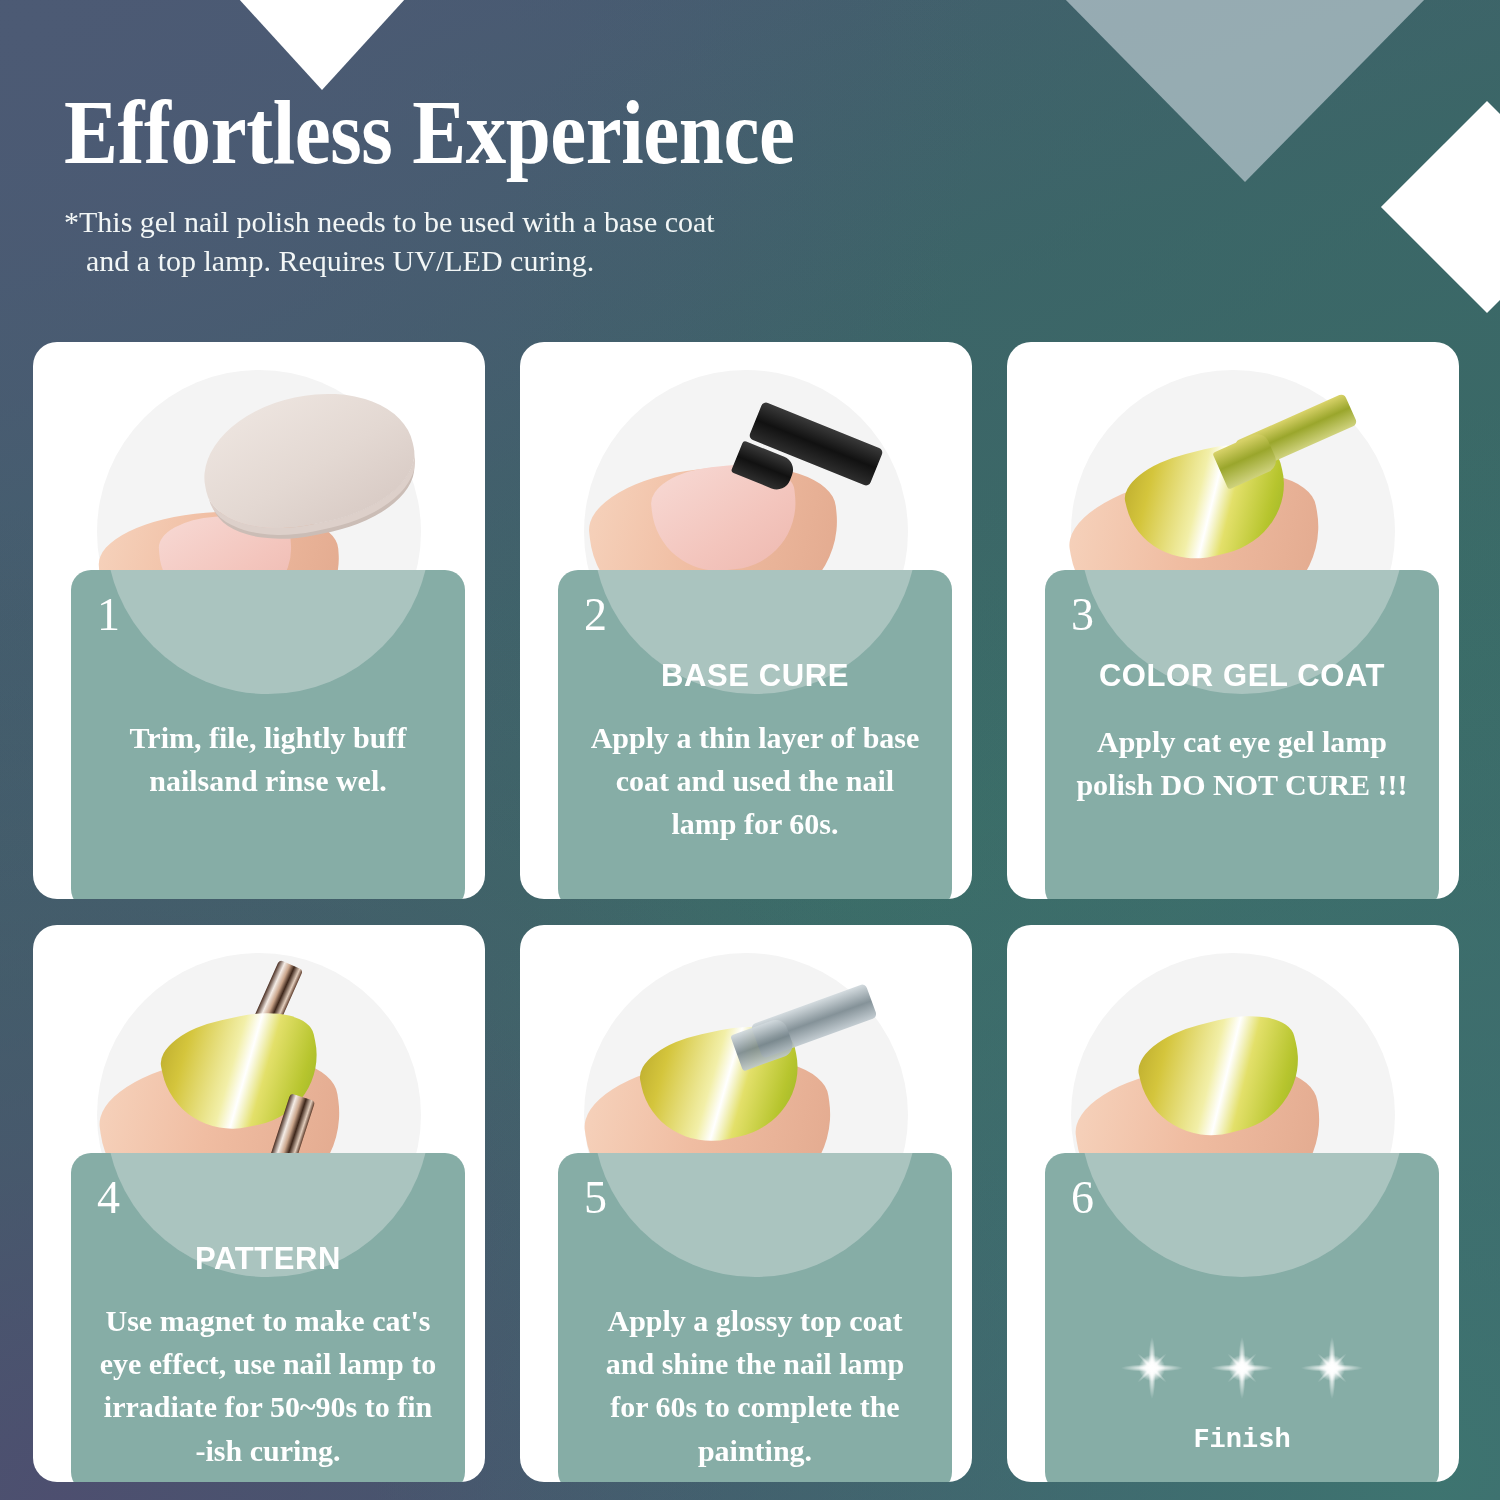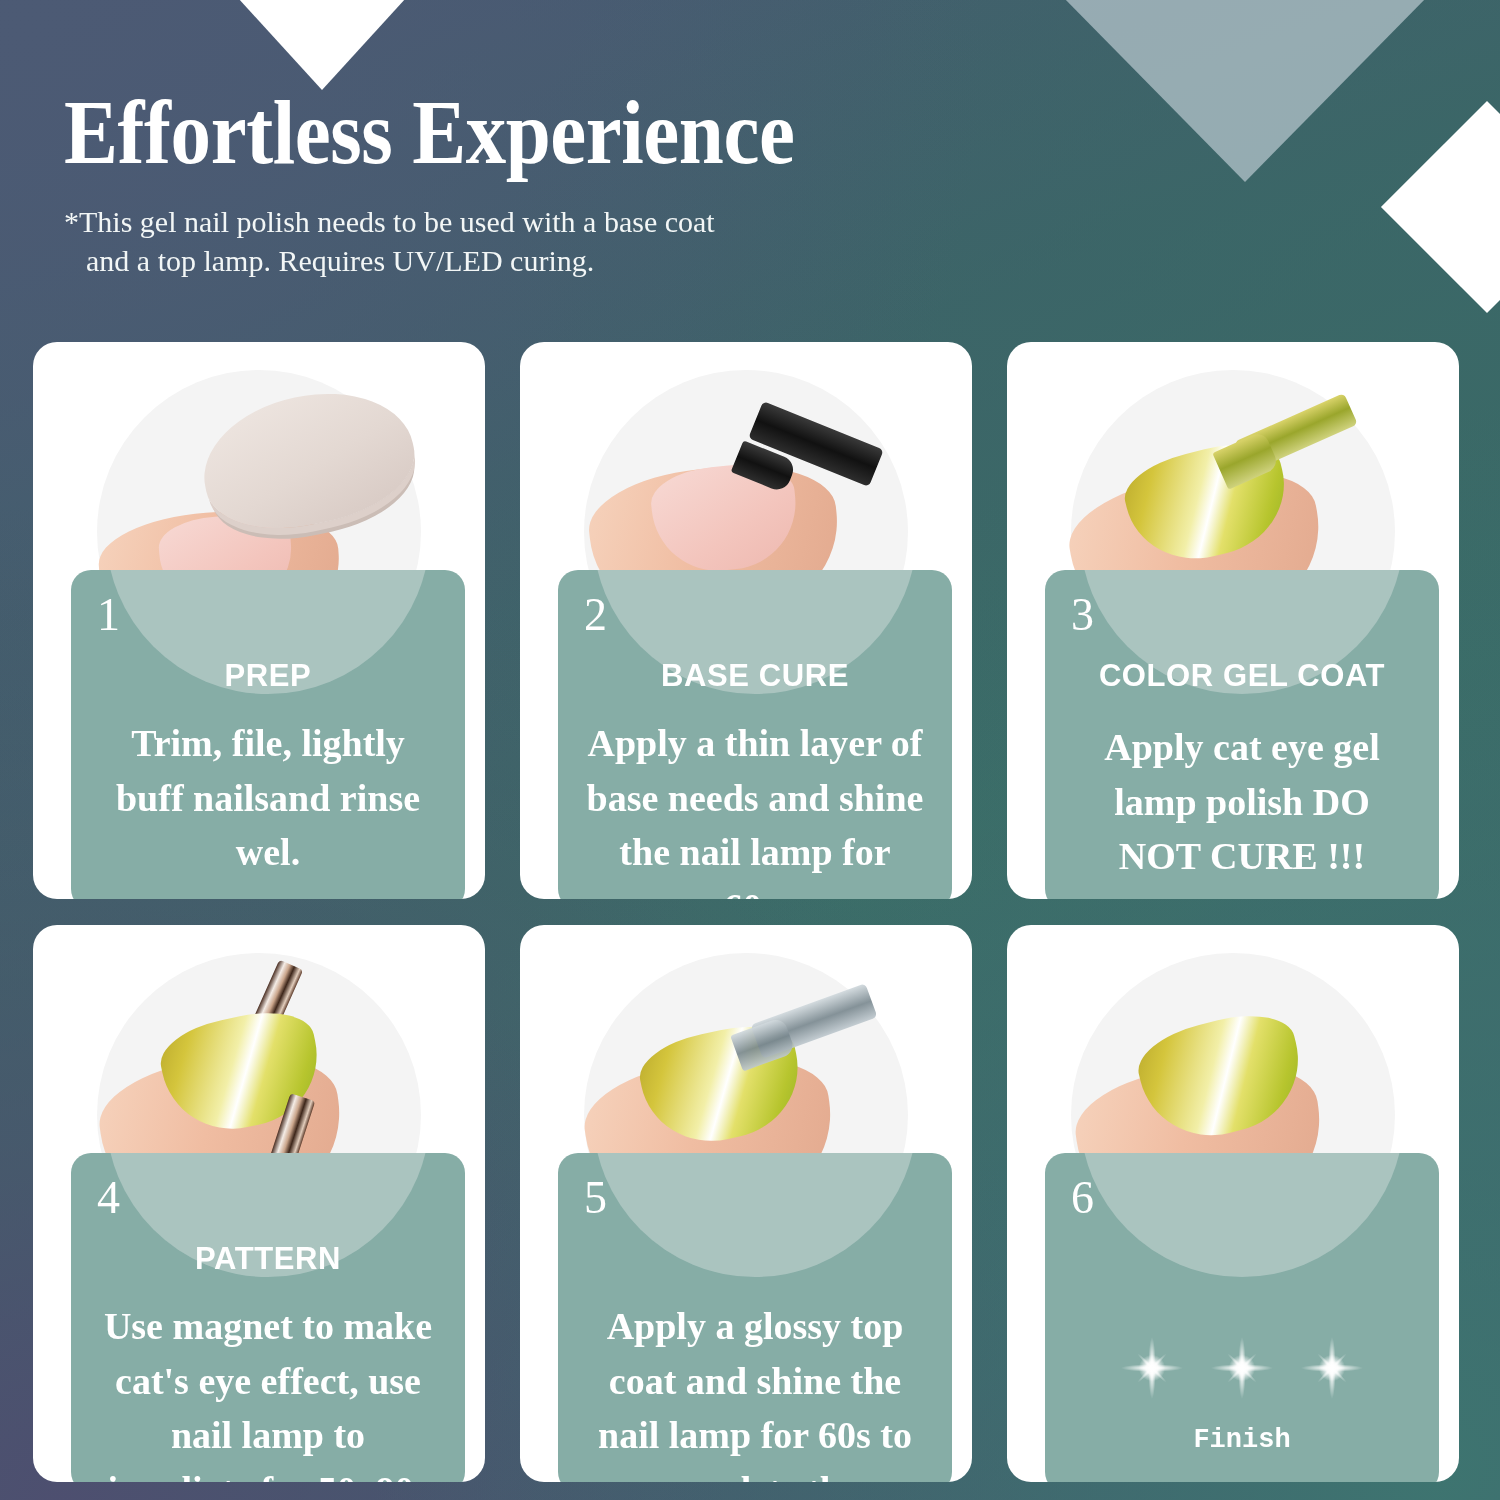--- a/index.html
+++ b/index.html
@@ -84,21 +84,21 @@
   }
   .step-title {
     position:absolute; left:0; right:0; top:88px; z-index:4; text-align:center;
     font-family:"Liberation Sans", sans-serif; font-weight:700;
     font-size:31px; color:#ffffff; letter-spacing:0.6px;
   }
   .step-desc {
     position:absolute; left:26px; right:26px; top:146px; z-index:4;
     text-align:center; color:#ffffff;
     font-family:"Liberation Serif", serif; font-weight:700;
-    font-size:38px; line-height:1.44;
+    font-size:30px; line-height:1.44;
   }
   .step-desc.center-only { top:auto; top:268px; font-size:27px;font-family:Liberation Mono, monospace; }
   .step-desc.c3 { top:150px; }
 
   .sparkles {
     position:absolute; left:0; right:0; top:172px; z-index:4;
     display:flex; justify-content:center; align-items:center; gap:4px;
   }
   .spark { width:86px; height:86px; position:relative; }
   .spark::before, .spark::after {
@@ -186,38 +186,37 @@
     <div class="card">
       <div class="photo-circle"></div>
       <div class="photo">
         <div class="finger" style="left:6px; top:140px; width:240px; height:132px; transform:rotate(-4deg);"></div>
         <div class="nail bare" style="left:66px; top:144px; width:132px; height:92px; transform:rotate(-4deg);"></div>
         <div class="buffer" style="left:108px; top:24px; width:212px; height:128px; transform:rotate(-12deg);"></div>
       </div>
       <div class="panel">
         <div class="panel-circ"></div>
         <div class="stepnum">1</div>
-        <div class="step-title">PREP</div>
         <div class="step-desc">Trim, file, lightly buff nailsand rinse wel.</div>
       </div>
     </div>
 
     <div class="card">
       <div class="photo-circle"></div>
       <div class="photo">
         <div class="finger" style="left:10px; top:96px; width:248px; height:150px; transform:rotate(-6deg);"></div>
         <div class="nail bare" style="left:72px; top:94px; width:144px; height:104px; transform:rotate(-6deg);"></div>
         <div class="brush-black" style="left:170px; top:52px; width:130px; height:40px; transform:rotate(22deg);"></div>
         <div class="brush-black" style="left:154px; top:78px; width:58px; height:34px; transform:rotate(22deg); border-radius:3px 14px 14px 3px;"></div>
       </div>
       <div class="panel">
         <div class="panel-circ"></div>
         <div class="stepnum">2</div>
         <div class="step-title">BASE CURE</div>
-        <div class="step-desc">Apply a thin layer of base needs and shine the nail lamp for 60s.</div>
+        <div class="step-desc">Apply a thin layer of base coat and used the nail lamp for 60s.</div>
       </div>
     </div>
 
     <div class="card">
       <div class="photo-circle"></div>
       <div class="photo">
         <div class="finger" style="left:4px; top:104px; width:250px; height:150px; transform:rotate(-10deg);"></div>
         <div class="nail gel" style="left:60px; top:78px; width:160px; height:106px; transform:rotate(-14deg);"></div>
         <div class="brush-gold" style="left:168px; top:44px; width:120px; height:34px; transform:rotate(-24deg);"></div>
         <div class="brush-gold" style="left:150px; top:68px; width:56px; height:40px; transform:rotate(-24deg); border-radius:3px 12px 12px 3px;"></div>

